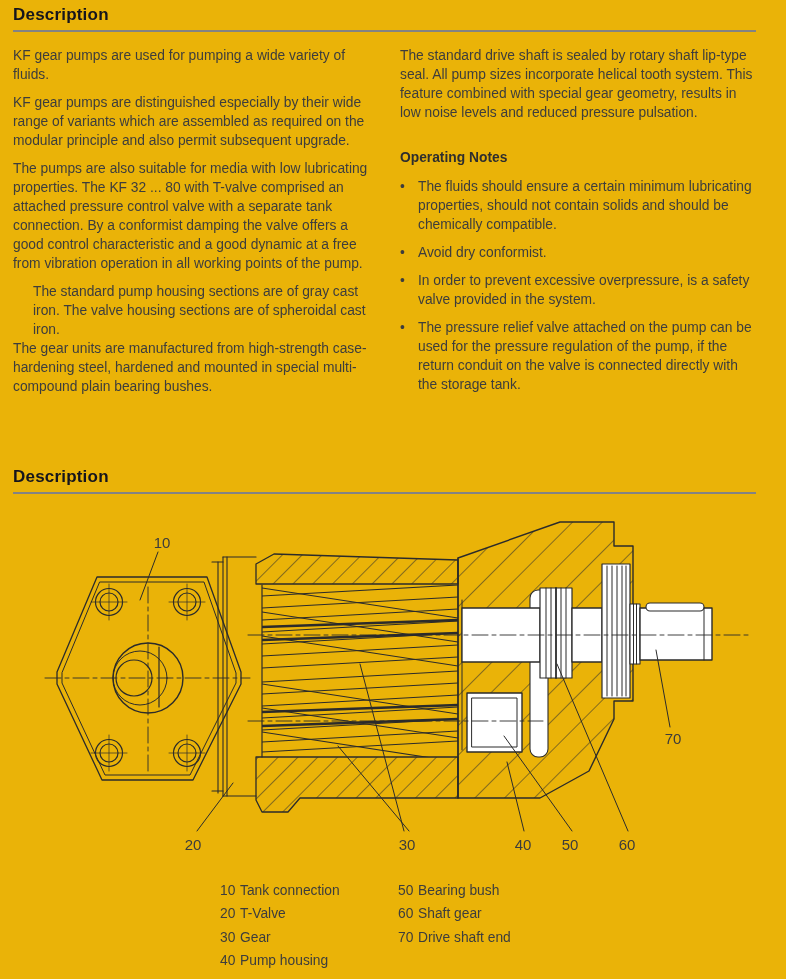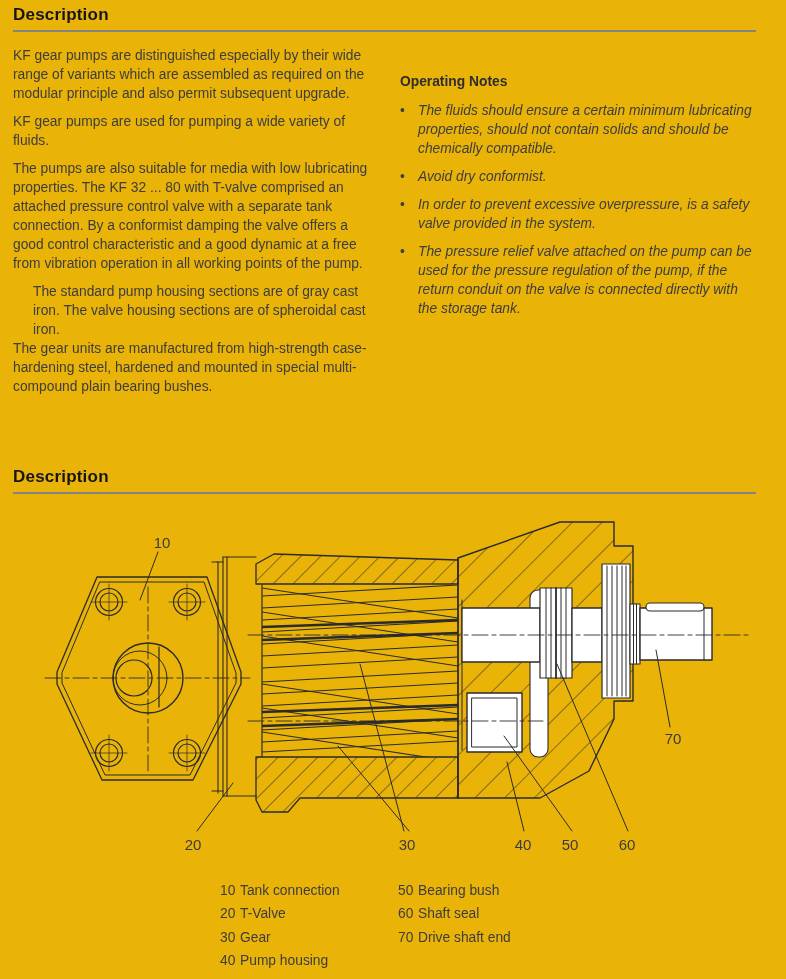--- a/index.html
+++ b/index.html
@@ -12,49 +12,50 @@
   .section-head .rule{border-bottom:2px solid #838383;margin-top:4px;}
 
   .col{position:absolute;font-size:13.8px;line-height:19px;}
   .col p{margin:0 0 9px 0;}
   .col p.tight{margin-bottom:0;margin-left:20px;}
 
   .opnotes-title{margin:26px 0 10px 0;font-size:13.8px;font-weight:700;color:#2e2e2e;}
   ul.notes{list-style:none;margin:0;padding:0;}
   ul.notes li{display:flex;margin:0 0 9px 0;}
   ul.notes .blt{width:18px;flex:0 0 18px;font-size:13.8px;}
-  ul.notes .btxt{flex:1;font-style:italic;}
+  ul.notes .btxt{flex:1;}
 
   .figure-svg{position:absolute;left:0;top:500px;}
 
   .legend{position:absolute;top:879px;left:0;width:786px;font-size:13.8px;}
   .legend-col{position:absolute;top:0;}
   .legend-row{display:flex;height:23.4px;align-items:baseline;line-height:23.4px;}
   .legend-row .lnum{width:20px;flex:0 0 20px;}
   .legend-row .llab{white-space:nowrap;}
 </style>
 </head>
 <body>
 
 <div class="page">
 
   <div class="section-head" style="top:4px;">
     <h2>Description</h2>
     <div class="rule"></div>
   </div>
 
   <div class="col" style="left:13px;top:46px;width:356px;">
+    <p>KF gear pumps are used for pumping a wide variety of fluids.</p>
     <p>KF gear pumps are distinguished especially by their wide range of variants which are assembled as required on the modular principle and also permit subsequent upgrade.</p>
-    <p>KF gear pumps are used for pumping a wide variety of fluids.</p>
     <p>The pumps are also suitable for media with low lubricating properties. The KF 32 ... 80 with T-valve comprised an attached pressure control valve with a separate tank connection. By a conformist damping the valve offers a good control characteristic and a good dynamic at a free from vibration operation in all working points of the pump.</p>
     <p class="tight">The standard pump housing sections are of gray cast iron. The valve housing sections are of spheroidal cast iron.</p>
     <p>The gear units are manufactured from high-strength case-hardening steel, hardened and mounted in special multi-compound plain bearing bushes.</p>
   </div>
 
   <div class="col" style="left:400px;top:46px;width:358px;">
+    <p>The standard drive shaft is sealed by rotary shaft lip-type seal. All pump sizes incorporate helical tooth system. This feature combined with special gear geometry, results in low noise levels and reduced pressure pulsation.</p>
     <div class="opnotes-title">Operating Notes</div>
     <ul class="notes">
       <li>
         <span class="blt">•</span>
         <span class="btxt">The fluids should ensure a certain minimum lubricating properties, should not contain solids and should be chemically compatible.</span>
       </li>
       <li>
         <span class="blt">•</span>
         <span class="btxt">Avoid dry conformist.</span>
       </li>
@@ -253,21 +254,21 @@
         <span class="llab">Pump housing</span>
       </div>
     </div>
     <div class="legend-col" style="left:398px;">
       <div class="legend-row">
         <span class="lnum">50</span>
         <span class="llab">Bearing bush</span>
       </div>
       <div class="legend-row">
         <span class="lnum">60</span>
-        <span class="llab">Shaft seal</span>
+        <span class="llab">Shaft gear</span>
       </div>
       <div class="legend-row">
         <span class="lnum">70</span>
         <span class="llab">Drive shaft end</span>
       </div>
     </div>
   </div>
 
 </div>
 

